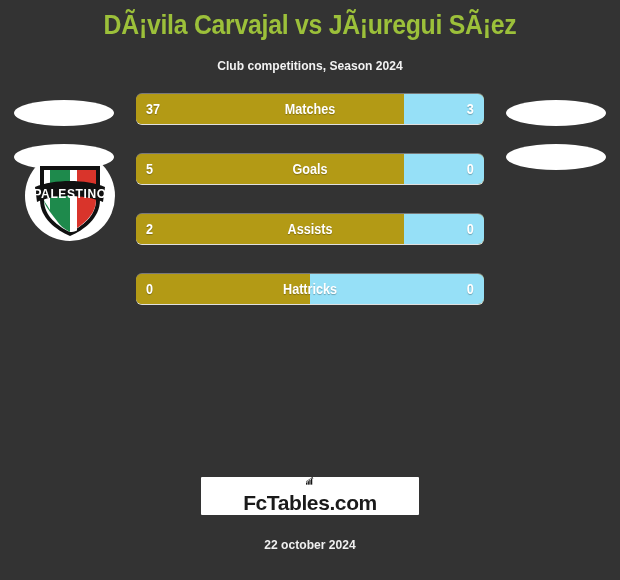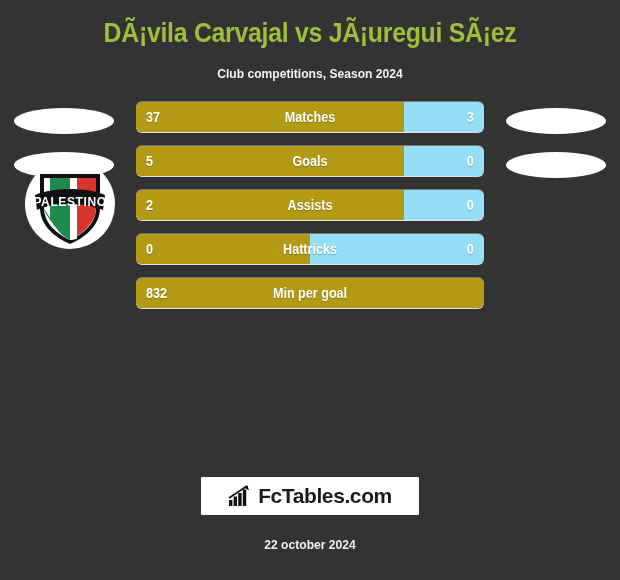--- a/index.html
+++ b/index.html
@@ -10,21 +10,21 @@
     width: 620px;
     height: 580px;
     background: #333333;
     font-family: "Liberation Sans", sans-serif;
     overflow: hidden;
     position: relative;
   }
 
   
   #header {
-    padding-top: 16px;
+    padding-top: 8px;
     text-align: center;
   }
   #page-title {
     color: #9CC03A;
     font-size: 27px;
     font-weight: bold;
     letter-spacing: -0.3px;
     line-height: 34px;
     transform: scaleX(0.92);
     white-space: nowrap;
@@ -70,21 +70,21 @@
   
   #stat-list {
     position: absolute;
     left: 136px;
     top: 0;
     width: 348px;
   }
   .stat-row {
     position: relative;
     height: 30px;
-    margin-bottom: 14px;
+    margin-bottom: 30px;
     border-radius: 6px;
     overflow: hidden;
     background: #B39A15;
     box-shadow: 0 1px 0 0 rgba(255,255,255,0.85),
                 0 -1px 0 0 rgba(255,255,255,0.35);
   }
   .fill-home {
     position: absolute;
     left: 0; top: 0; bottom: 0;
     background: #B39A15;
@@ -129,20 +129,21 @@
   }
   #brand-logo {
     display: inline-flex;
     align-items: center;
     justify-content: center;
     gap: 6px;
     background: #ffffff;
     width: 218px;
     height: 38px;
     border-radius: 1px;
+    flex-direction: column;
   }
   #brand-text {
     color: #1a1a1a;
     font-size: 21px;
     font-weight: bold;
     letter-spacing: -0.4px;
   }
   #footer-date {
     color: #f0f0f0;
     font-size: 13px;
@@ -202,25 +203,20 @@
         <span class="val-home">2</span>
         <span class="val-away">0</span>
         <span class="stat-label">Assists</span>
       </div>
       <div class="stat-row">
         <div class="fill-home" style="width: 50%;"></div>
         <div class="fill-away" style="width: 50%;"></div>
         <span class="val-home">0</span>
         <span class="val-away">0</span>
         <span class="stat-label">Hattricks</span>
-      </div>
-      <div class="stat-row single">
-        <div class="fill-home" style="width: 100%;"></div>
-        <span class="val-home">832</span>
-        <span class="stat-label">Min per goal</span>
       </div>
     </div>
 </div>
 
 <div id="footer">
   <div id="brand-logo">
     <svg width="24" height="22" viewBox="0 0 24 22">
       <rect x="1" y="15" width="3.4" height="6" fill="#111111"></rect>
       <rect x="5.6" y="11.5" width="3.4" height="9.5" fill="#111111"></rect>
       <rect x="10.2" y="8" width="3.4" height="13" fill="#111111"></rect>

